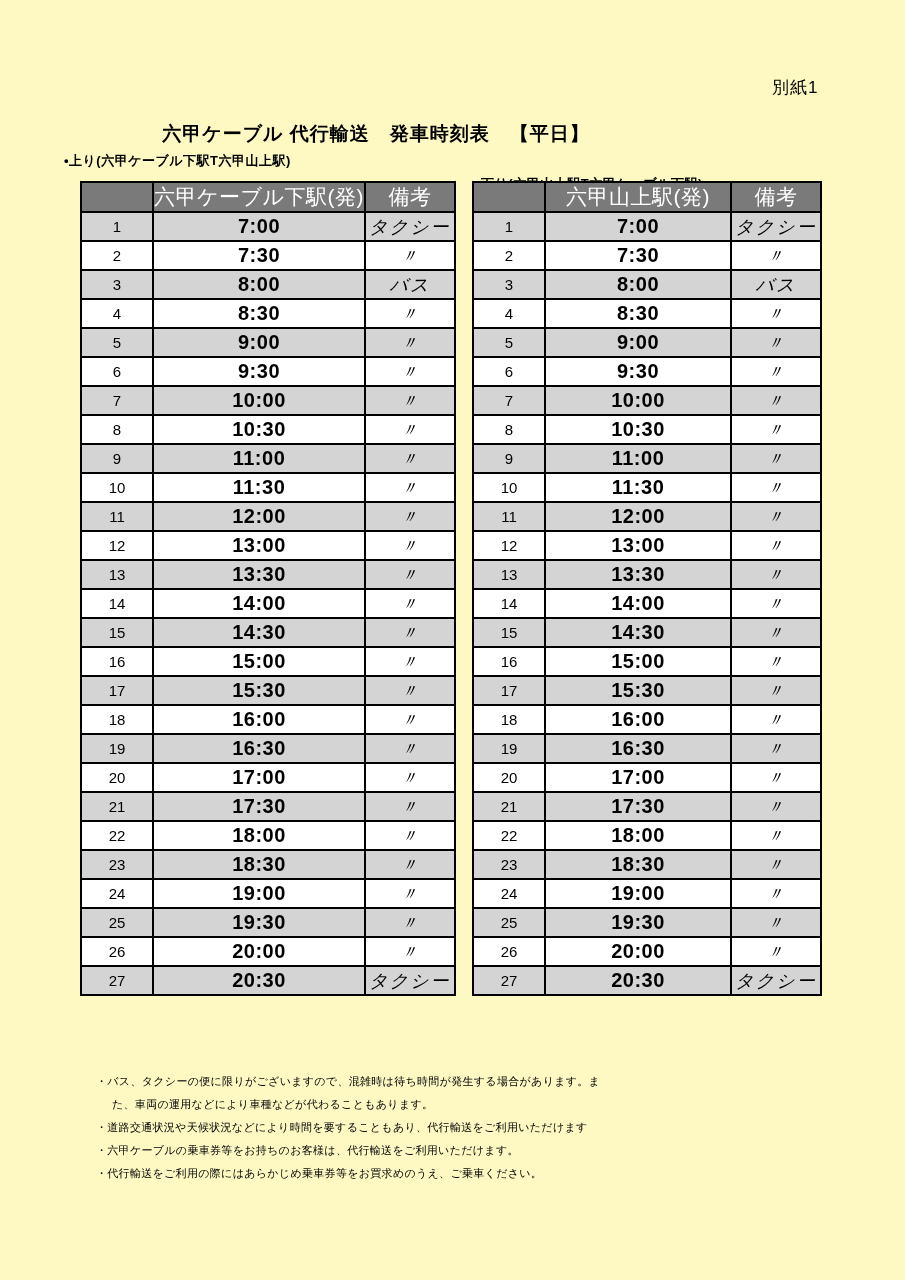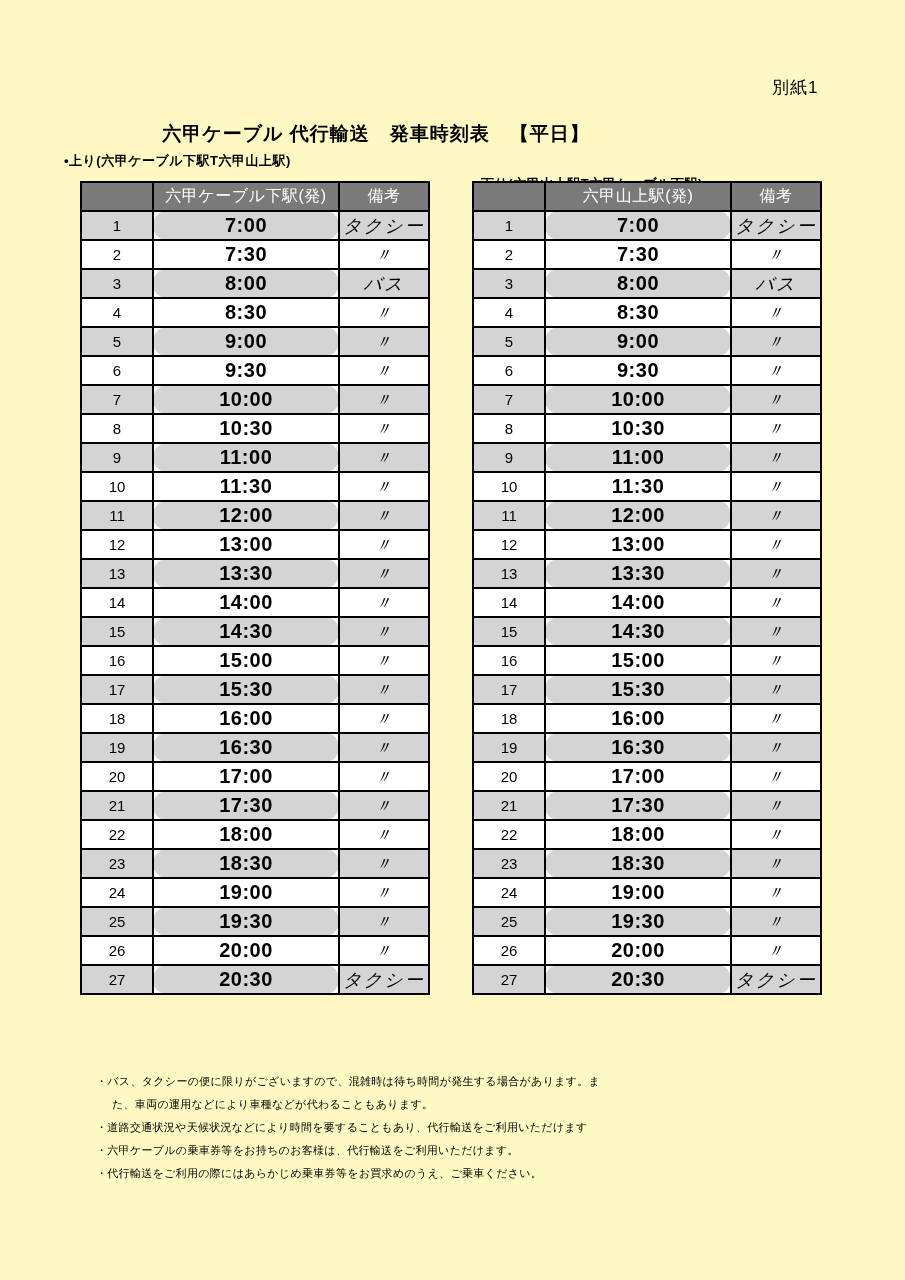--- a/index.html
+++ b/index.html
@@ -34,27 +34,27 @@
   col.w-no{width:72px;}
   col.w-time{width:186px;}
   col.w-remark{width:90px;}
   .tt th,.tt td{
     border:2px solid #000000;
     text-align:center;vertical-align:middle;
     padding:0;overflow:hidden;white-space:nowrap;
   }
   .tt thead th{
     background:#7a7a7a;color:#ffffff;
-    font-weight:normal;font-size:16px;height:27px;letter-spacing:0.5px;
+    font-weight:normal;font-size:21px;height:27px;letter-spacing:0.5px;
   }
   .tt tbody td{height:27px;}
   .tt tbody tr:nth-child(odd){background:#d4d4d4;}
   .tt tbody tr:nth-child(even){background:#ffffff;}
   td.c-no{font-size:15px;}
-  td.c-time{font-size:20px;font-weight:bold;letter-spacing:0.5px;border-radius:14px;}
+  td.c-time{font-size:20px;font-weight:bold;letter-spacing:0.5px;}
   td.c-remark{font-size:18px;font-style:italic;letter-spacing:2px;}
 
   .notes{
     position:absolute;left:96px;top:1070px;width:745px;
     font-size:11px;line-height:23px;letter-spacing:0.3px;
   }
   .note-line{white-space:nowrap;}
   .note-line.indent{padding-left:16px;}
 </style>
 </head>

